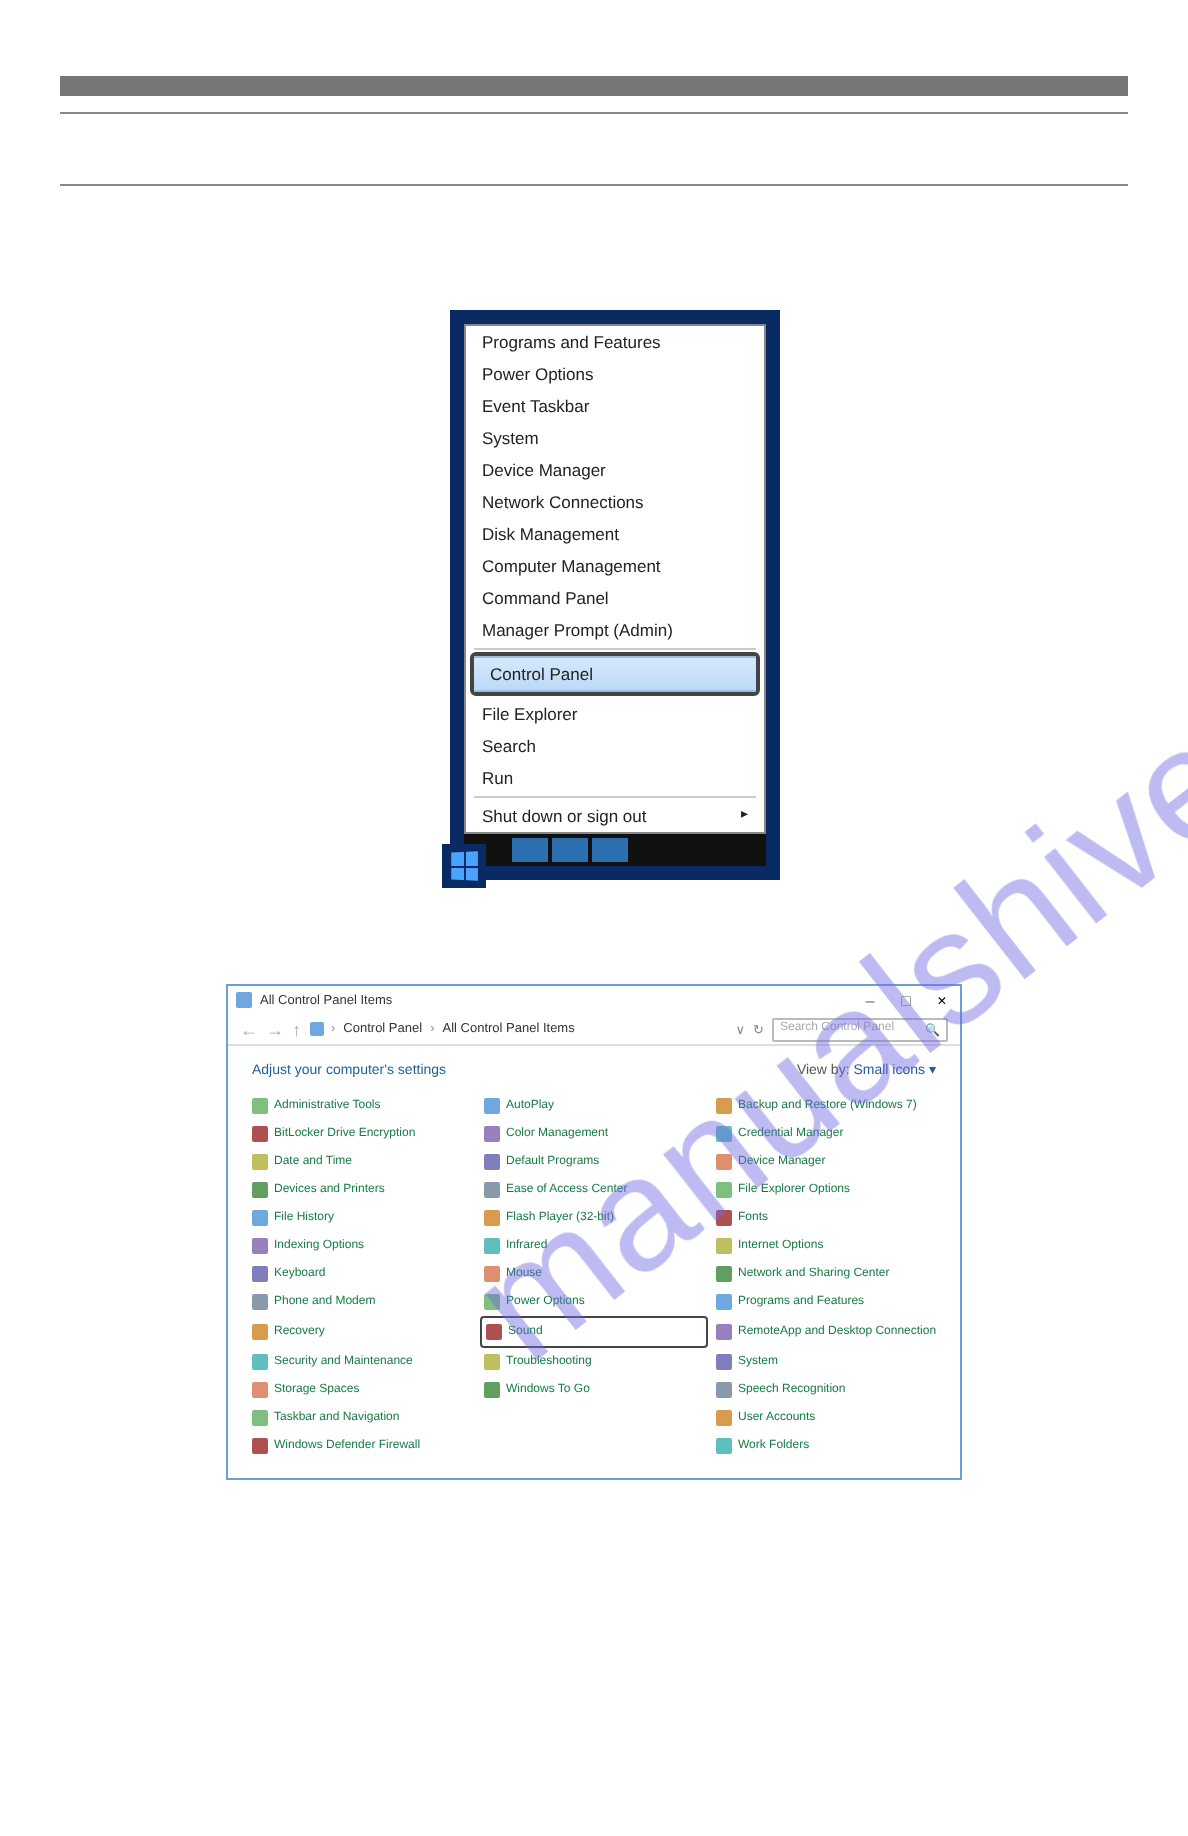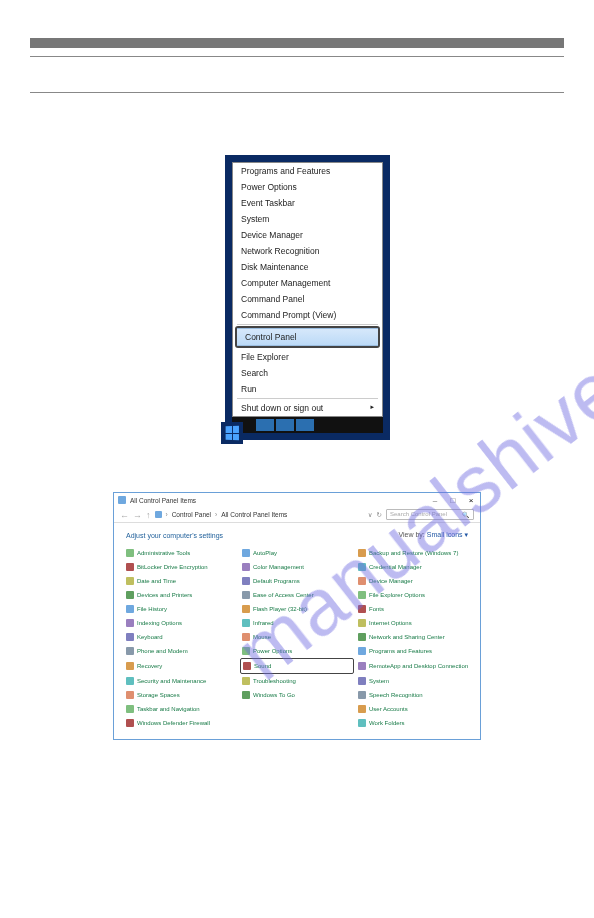--- a/index.html
+++ b/index.html
@@ -223,25 +223,25 @@
 
 <div class="watermark">manualshive.com</div>
 
 <div class="winx-frame">
   <div class="winx-menu">
     <div class="winx-item">Programs and Features</div>
     <div class="winx-item">Power Options</div>
     <div class="winx-item">Event Taskbar</div>
     <div class="winx-item">System</div>
     <div class="winx-item">Device Manager</div>
-    <div class="winx-item">Network Recognition</div>
-    <div class="winx-item">Disk Maintenance</div>
+    <div class="winx-item">Network Connections</div>
+    <div class="winx-item">Disk Management</div>
     <div class="winx-item">Computer Management</div>
     <div class="winx-item">Command Panel</div>
-    <div class="winx-item">Command Prompt (View)</div>
+    <div class="winx-item">Manager Prompt (Admin)</div>
     <div class="winx-sep"></div>
     <div class="winx-highlight-box">
       <div class="winx-item">Control Panel</div>
     </div>
     <div class="winx-item">File Explorer</div>
     <div class="winx-item">Search</div>
     <div class="winx-item">Run</div>
     <div class="winx-sep"></div>
     <div class="winx-item submenu">Shut down or sign out</div>
   </div>

